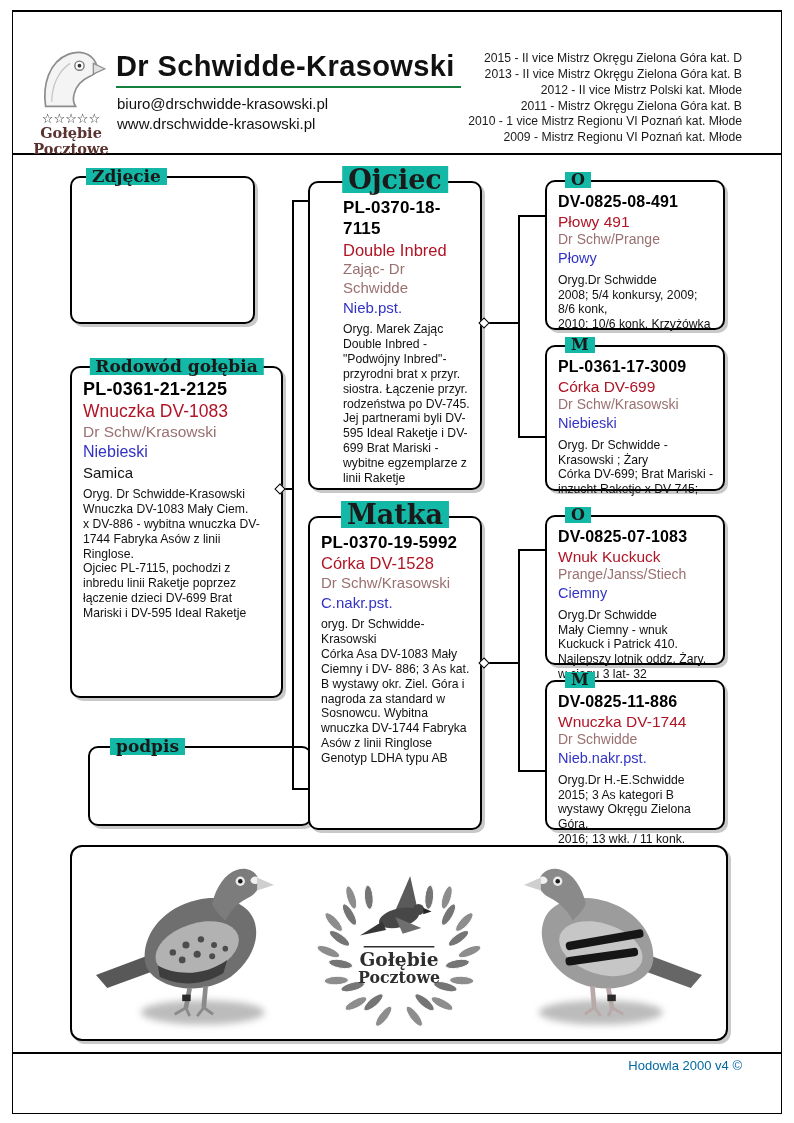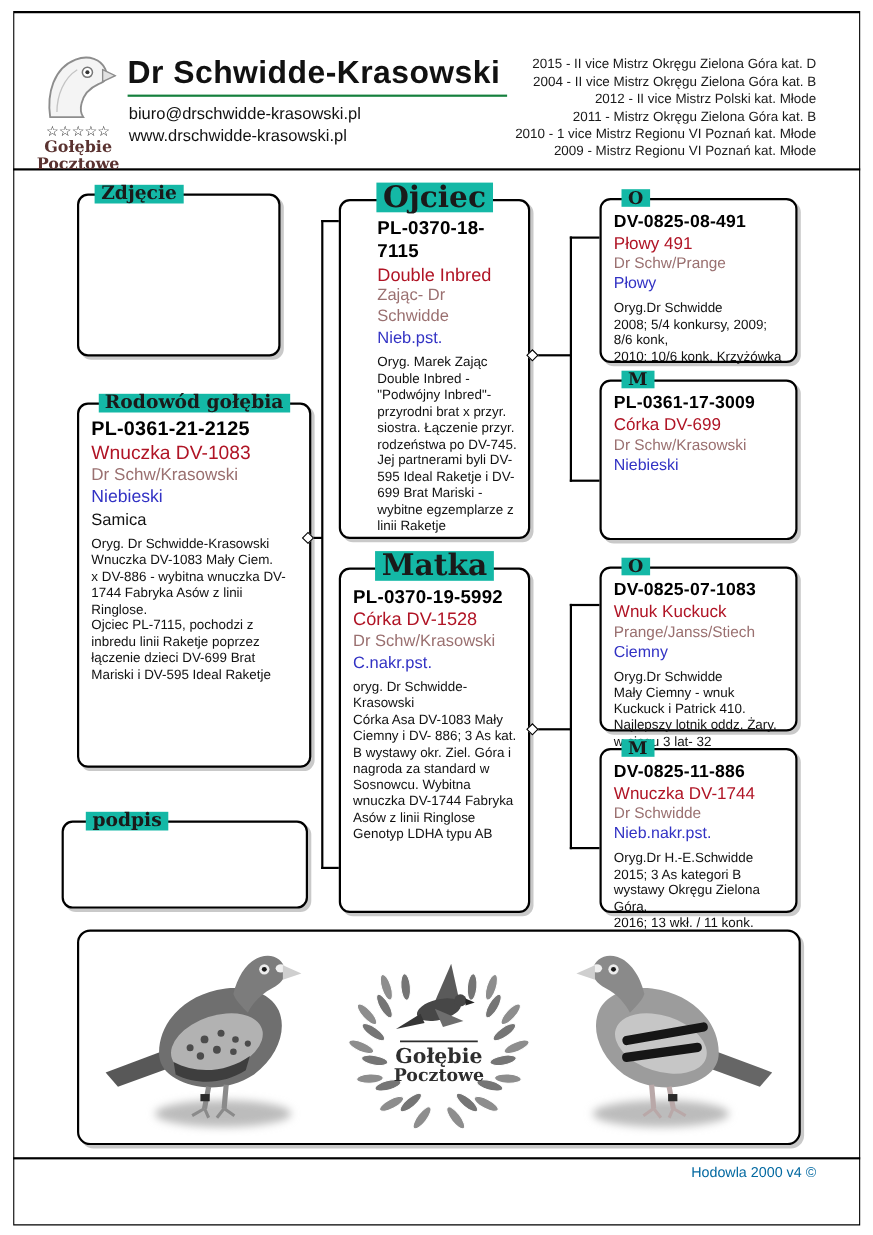--- a/index.html
+++ b/index.html
@@ -74,21 +74,21 @@
     <div class="lname">Gołębie</div>
     <div class="lname">Pocztowe</div>
   </div>
   <div class="title">Dr Schwidde-Krasowski</div>
   <div class="contact">
     <div>biuro@drschwidde-krasowski.pl</div>
     <div>www.drschwidde-krasowski.pl</div>
   </div>
   <div class="ach">
     <div>2015 - II vice Mistrz Okręgu Zielona Góra kat. D</div>
-    <div>2004 - II vice Mistrz Okręgu Zielona Góra kat. B</div>
+    <div>2013 - II vice Mistrz Okręgu Zielona Góra kat. B</div>
     <div>2012 - II vice Mistrz Polski kat. Młode</div>
     <div>2011 - Mistrz Okręgu Zielona Góra kat. B</div>
     <div>2010 - 1 vice Mistrz Regionu VI Poznań kat. Młode</div>
     <div>2009 -  Mistrz Regionu VI Poznań kat. Młode</div>
   </div>
 
   <div class="pbox" style="left:70px;top:176px;width:185px;height:148px;">
     <span class="legend small" style="left:14px">Zdjęcie</span>
   </div>
 
@@ -98,21 +98,21 @@
     <div class="name">Wnuczka DV-1083</div>
     <div class="breeder">Dr Schw/Krasowski</div>
     <div class="fcolor">Niebieski</div>
     <div class="sex">Samica</div>
     <div class="desc">Oryg. Dr Schwidde-Krasowski
 Wnuczka DV-1083 Mały Ciem.
 x DV-886 - wybitna wnuczka DV-1744 Fabryka Asów z linii Ringlose.
 Ojciec PL-7115, pochodzi z inbredu linii Raketje poprzez łączenie dzieci DV-699 Brat Mariski i DV-595 Ideal Raketje</div>
   </div>
 
-  <div class="pbox" style="left:56px;top:746px;width:224px;height:80px;">
+  <div class="pbox" style="left:88px;top:746px;width:224px;height:80px;">
     <span class="legend small" style="left:20px">podpis</span>
   </div>
 
   <div class="pbox parent" style="left:308px;top:181px;width:174px;height:309px;padding-top:14px;padding-left:33px;">
     <span class="legend big">Ojciec</span>
     <div class="ring">PL-0370-18-7115</div>
     <div class="name">Double Inbred</div>
     <div class="breeder">Zając- Dr Schwidde</div>
     <div class="fcolor">Nieb.pst.</div>
     <div class="desc">Oryg. Marek Zając
@@ -140,20 +140,22 @@
 2008; 5/4 konkursy, 2009; 8/6 konk,
 2010; 10/6 konk. Krzyżówka</div>
   </div>
 
   <div class="pbox gp" style="left:545px;top:345px;width:180px;height:146px;">
     <span class="legend mark">M</span>
     <div class="ring">PL-0361-17-3009</div>
     <div class="name">Córka DV-699</div>
     <div class="breeder">Dr Schw/Krasowski</div>
     <div class="fcolor">Niebieski</div>
+    <div class="desc">Oryg. Dr Schwidde - Krasowski ; Żary
+Córka DV-699; Brat Mariski - inzucht Raketje x DV-745;</div>
   </div>
 
   <div class="pbox gp" style="left:545px;top:515px;width:180px;height:150px;">
     <span class="legend mark">O</span>
     <div class="ring">DV-0825-07-1083</div>
     <div class="name">Wnuk Kuckuck</div>
     <div class="breeder">Prange/Janss/Stiech</div>
     <div class="fcolor">Ciemny</div>
     <div class="desc">Oryg.Dr Schwidde
 Mały Ciemny - wnuk Kuckuck i Patrick 410. Najlepszy lotnik oddz. Żary, w ciągu 3 lat- 32</div>

